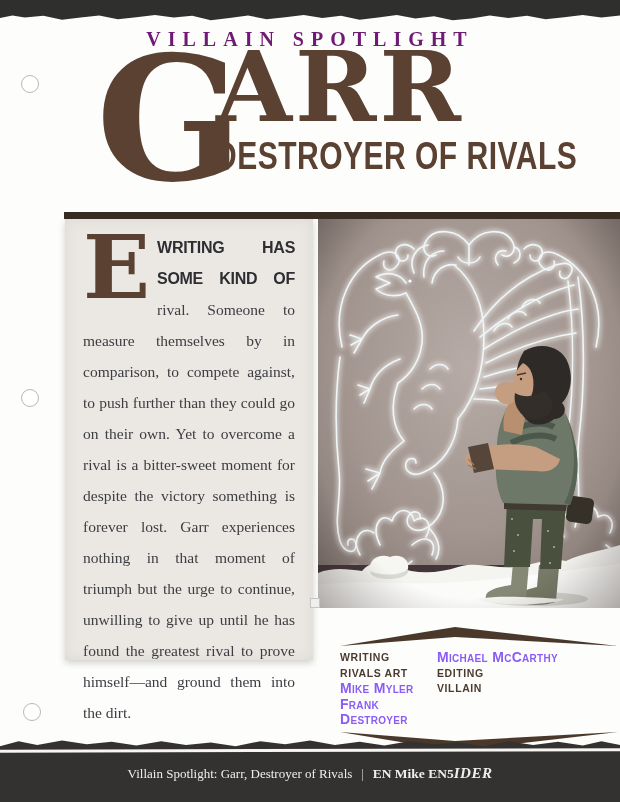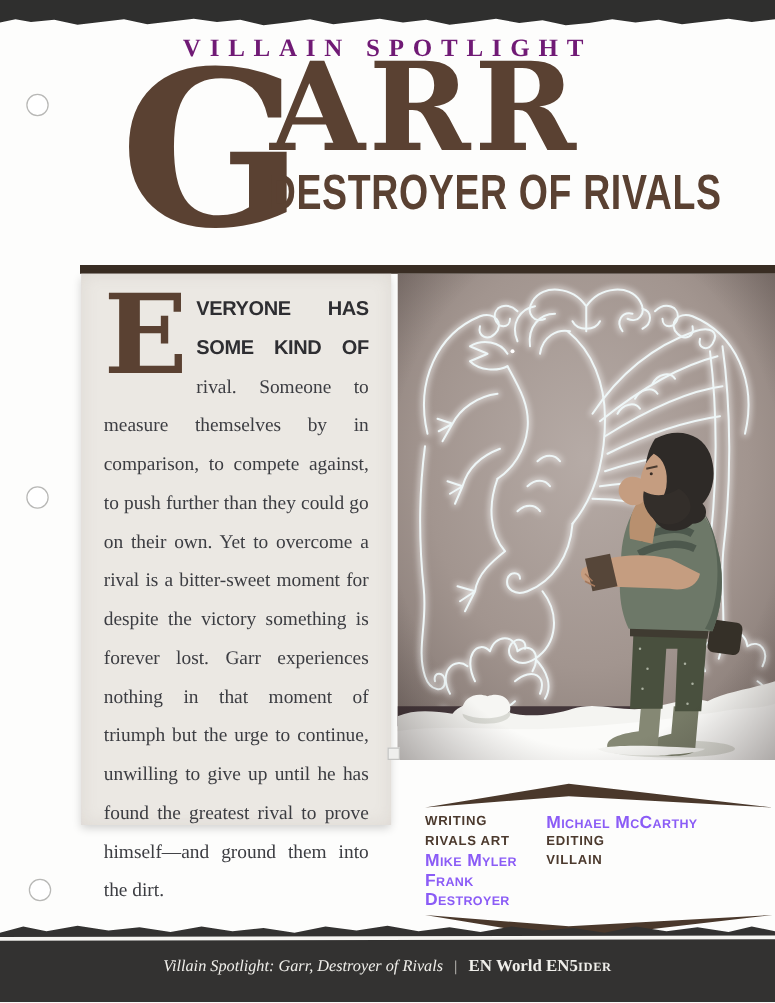--- a/index.html
+++ b/index.html
@@ -57,24 +57,24 @@
                 letter-spacing:0.6px;color:#4c3a2e;line-height:15.5px;}
   .credit-value{font-family:"Liberation Sans",sans-serif;font-weight:bold;font-size:14px;
                 font-variant:small-caps;letter-spacing:0.3px;color:#8b5cf6;line-height:15.5px;}
 
   
   .footer{position:absolute;left:0;top:740px;width:620px;height:62px;background:#333231;
     clip-path:polygon(0 10%,3% 2%,6% 8%,10% 1%,14% 7%,18% 3%,22% 9%,26% 2%,30% 8%,34% 4%,38% 10%,42% 2%,46% 7%,50% 1%,54% 8%,58% 3%,62% 9%,66% 2%,70% 7%,74% 4%,78% 10%,82% 2%,86% 8%,90% 3%,94% 9%,97% 2%,100% 8%,100% 100%,0 100%);}
   .footer-line{position:absolute;left:0;top:9px;width:620px;height:3px;background:#f6f5f2;
                transform:skewY(-0.12deg);}
   .footer-text{position:absolute;left:0;top:24px;width:620px;text-align:center;color:#efeeea;}
-  .f-title{font-family:"Liberation Serif",serif;font-style:italic;font-size:13px;margin-top:40px;}
+  .f-title{font-family:"Liberation Serif",serif;font-size:13px;margin-top:40px;}
   .f-sep{margin:0 9px;color:#d9d8d4;font-size:12px;}
   .f-brand{font-family:"Liberation Serif",serif;font-weight:bold;font-size:13.5px;}
-  .f-brand-small{font-size:10px;letter-spacing:0.5px;}
+  .f-brand-small{font-size:15px;letter-spacing:0.5px;font-style:italic;}
 </style>
 </head>
 <body>
 
 <div class="page">
 
   <div class="top-banner"></div>
 
   <div class="hole hole-1"></div>
   <div class="hole hole-2"></div>
@@ -85,21 +85,21 @@
     <span class="title-initial">G</span>
     <span class="title-rest">ARR</span>
     <span class="subtitle">DESTROYER OF RIVALS</span>
   </header>
 
   <div class="rule"></div>
 
   <article class="text-box">
     <p class="body-copy">
       <span class="dropcap">E</span>
-      <span class="lead">VERYONE HAS SOME KIND OF</span>
+      <span class="lead">WRITING HAS SOME KIND OF</span>
       <span class="body-text">rival. Someone to measure themselves by in comparison, to compete against, to push further than they could go on their own. Yet to overcome a rival is a bitter-sweet moment for despite the victory something is forever lost. Garr experiences nothing in that moment of triumph but the urge to continue, unwilling to give up until he has found the greatest rival to prove himself—and ground them into the dirt.</span>
     </p>
   </article>
 
   <figure class="illustration">
     <svg viewBox="0 0 302 389" aria-hidden="true">
       <defs>
         <radialGradient id="wall" cx="50%" cy="38%" r="78%">
           <stop offset="0%" stop-color="#b6aba6"></stop>
           <stop offset="55%" stop-color="#a2958f"></stop>
@@ -221,17 +221,17 @@
       <div class="credit-value">Frank Destroyer</div>
     </div>
     <svg viewBox="0 0 278 22" aria-hidden="true">
       <path d="M0,1 L115,20 L278,1 L115,10 Z" fill="#4a382b"></path>
     </svg>
   </section>
 
   <footer class="footer">
     <div class="footer-line"></div>
     <div class="footer-text">
-      <span class="f-title">Villain Spotlight: Garr, Destroyer of Rivals</span><span class="f-sep">|</span><span class="f-brand"><span>EN World EN5</span><span class="f-brand-small">IDER</span></span>
+      <span class="f-title">Villain Spotlight: Garr, Destroyer of Rivals</span><span class="f-sep">|</span><span class="f-brand"><span>EN Mike EN5</span><span class="f-brand-small">IDER</span></span>
     </div>
   </footer>
 
 </div>
 
 </body></html>

